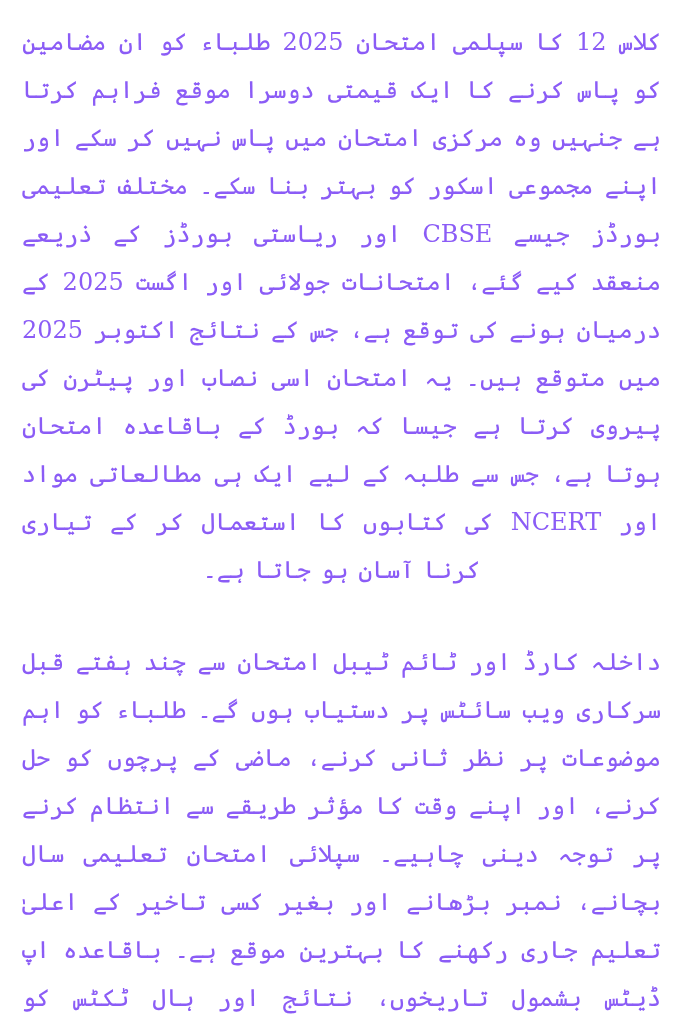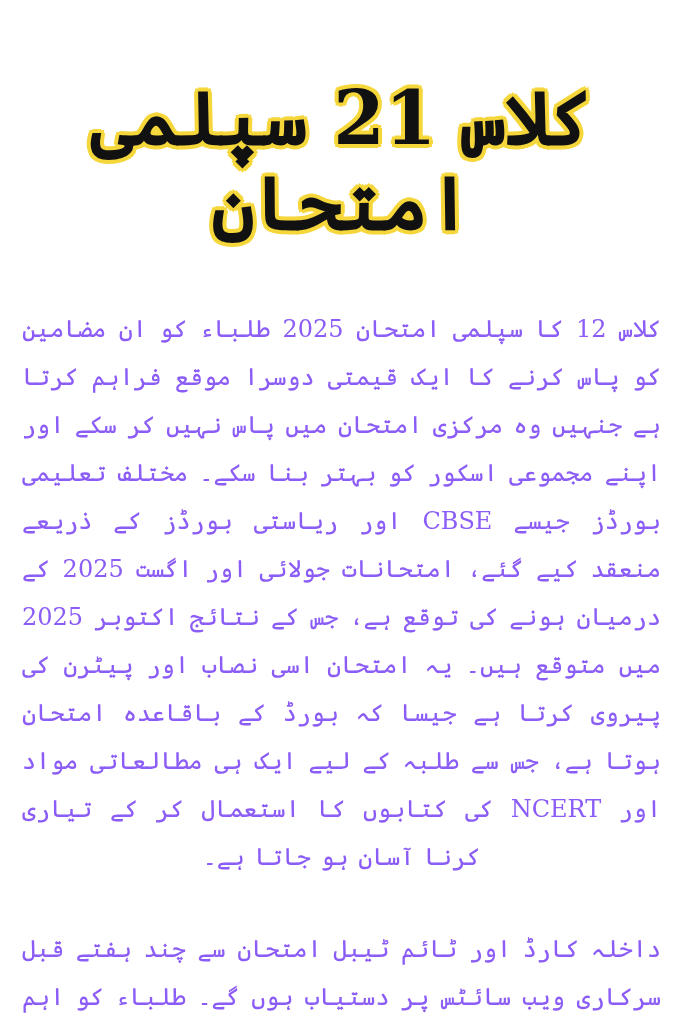--- a/index.html
+++ b/index.html
@@ -77,23 +77,20 @@
     word-spacing: 2px;
   }
   .para:last-child { margin-bottom: 0; }
   .gap { height: 14px; }
 </style>
 </head>
 <body>
 
 <div class="page">
 
-  <div class="title-wrap">
-    <h1 class="title">کلاس 12 سپلمی امتحان</h1>
-  </div>
 
   <div class="body">
     <p class="para">کلاس 12 کا سپلمی امتحان 2025 طلباء کو ان مضامین کو پاس کرنے کا ایک قیمتی دوسرا موقع فراہم کرتا ہے جنہیں وہ مرکزی امتحان میں پاس نہیں کر سکے اور اپنے مجموعی اسکور کو بہتر بنا سکے۔ مختلف تعلیمی بورڈز جیسے CBSE اور ریاستی بورڈز کے ذریعے منعقد کیے گئے، امتحانات جولائی اور اگست 2025 کے درمیان ہونے کی توقع ہے، جس کے نتائج اکتوبر 2025 میں متوقع ہیں۔ یہ امتحان اسی نصاب اور پیٹرن کی پیروی کرتا ہے جیسا کہ بورڈ کے باقاعدہ امتحان ہوتا ہے، جس سے طلبہ کے لیے ایک ہی مطالعاتی مواد اور NCERT کی کتابوں کا استعمال کر کے تیاری کرنا آسان ہو جاتا ہے۔</p>
     <div class="gap"></div>
     <p class="para">داخلہ کارڈ اور ٹائم ٹیبل امتحان سے چند ہفتے قبل سرکاری ویب سائٹس پر دستیاب ہوں گے۔ طلباء کو اہم موضوعات پر نظر ثانی کرنے، ماضی کے پرچوں کو حل کرنے، اور اپنے وقت کا مؤثر طریقے سے انتظام کرنے پر توجہ دینی چاہیے۔ سپلائی امتحان تعلیمی سال بچانے، نمبر بڑھانے اور بغیر کسی تاخیر کے اعلیٰ تعلیم جاری رکھنے کا بہترین موقع ہے۔ باقاعدہ اپ ڈیٹس بشمول تاریخوں، نتائج اور ہال ٹکٹس کو متعلقہ بورڈ کی ویب سائٹس پر چیک کیا جا سکتا ہے تاکہ ہموار شرکت کو یقینی بنایا جا سکے۔</p>
   </div>
 
 </div>
 
 </body></html>

